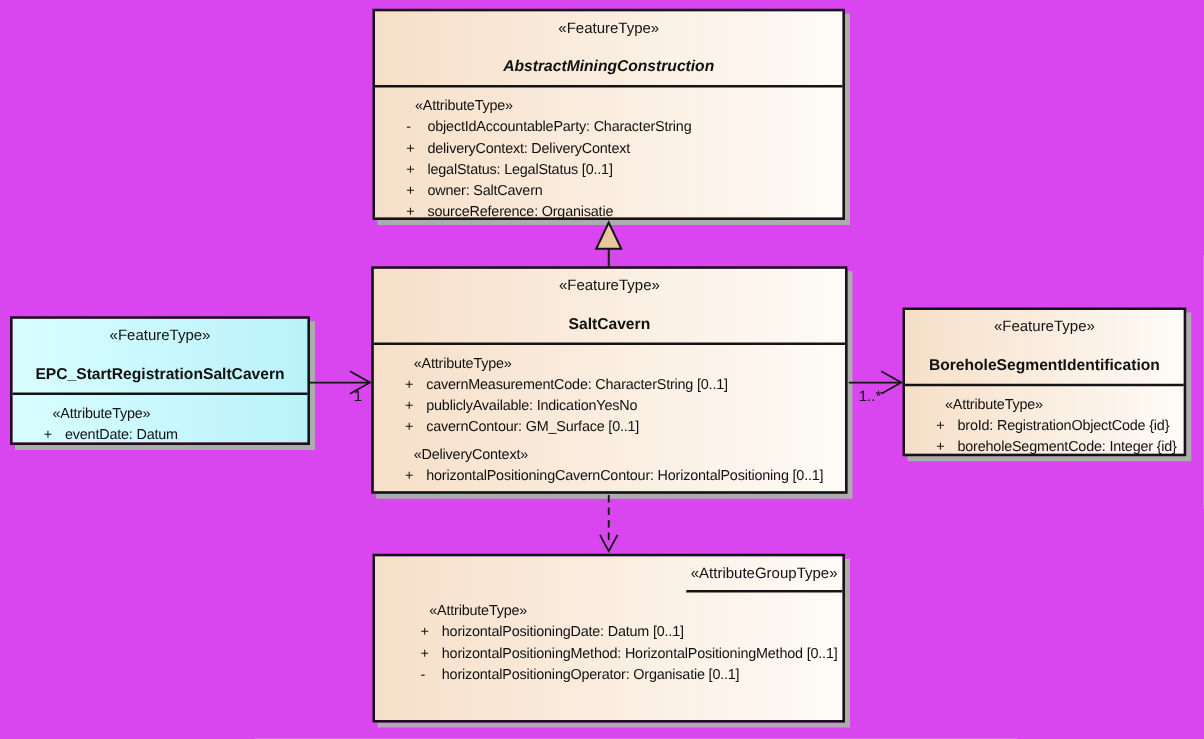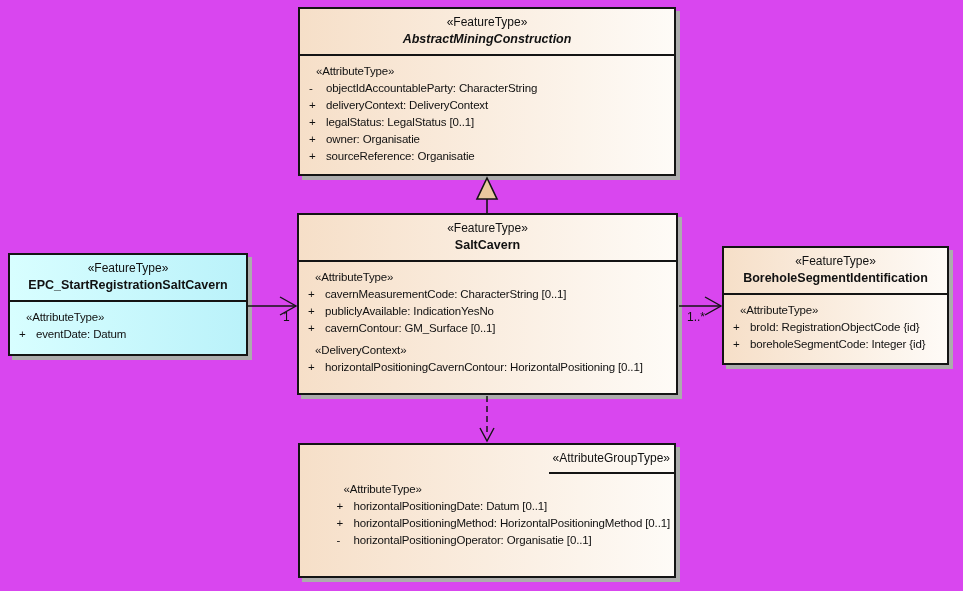--- a/index.html
+++ b/index.html
@@ -12,23 +12,23 @@
     position: absolute; border: 2px solid #141414;
     box-shadow: 4px 4px 0 #acacac; display: flex; flex-direction: column;
   }
   .fill-tan  { background: linear-gradient(to right, #f6dfc8, #fefbf7); }
   .fill-cyan { background: linear-gradient(to right, #d8feff, #baf2fa); }
   .title {
     border-bottom: 2px solid #141414; text-align: center;
     padding: 6px 4px 7px 4px; flex: 0 0 auto;
   }
   .stereotype { font-size: 12px; color: #111; line-height: 14px; }
-  .cls-name  { font-size: 12.5px; font-weight: bold; color: #111; line-height: 15px; margin-top: 3px; }
+  .cls-name  { font-size: 12.5px; font-weight: bold; color: #111; line-height: 15px; margin-top: 17px; }
   .is-italic { font-style: italic; }
-  .attrs { padding: 7px 4px 4px 6px; font-size: 11.5px; color: #111; letter-spacing: -0.15px; }
+  .attrs { padding: 7px 4px 4px 6px; font-size: 11.5px; color: #111; letter-spacing: -0.15px; margin-left: 16px; }
   .sect  { padding-left: 10px; height: 17px; line-height: 17px; white-space: nowrap; }
   .sect.second { margin-top: 5px; }
   .attr  { display: flex; height: 17px; line-height: 17px; white-space: nowrap; }
   .vis   { flex: 0 0 20px; padding-left: 3px; }
   .overlay { position: absolute; left: 0; top: 0; pointer-events: none; }
   .mult { position: absolute; font-size: 12px; color: #111; }
 </style>
 </head>
 <body>
 
@@ -48,21 +48,21 @@
       <div class="attr">
           <span class="vis">+</span>
           <span>deliveryContext: DeliveryContext</span>
         </div>
       <div class="attr">
           <span class="vis">+</span>
           <span>legalStatus: LegalStatus [0..1]</span>
         </div>
       <div class="attr">
           <span class="vis">+</span>
-          <span>owner: Organisatie</span>
+          <span>owner: SaltCavern</span>
         </div>
       <div class="attr">
           <span class="vis">+</span>
           <span>sourceReference: Organisatie</span>
         </div>
     </div>
   </div>
 
   <div class="uml-class fill-tan" style="left:297px; top:213px; width:381px; height:182px;">
     <div class="title">

